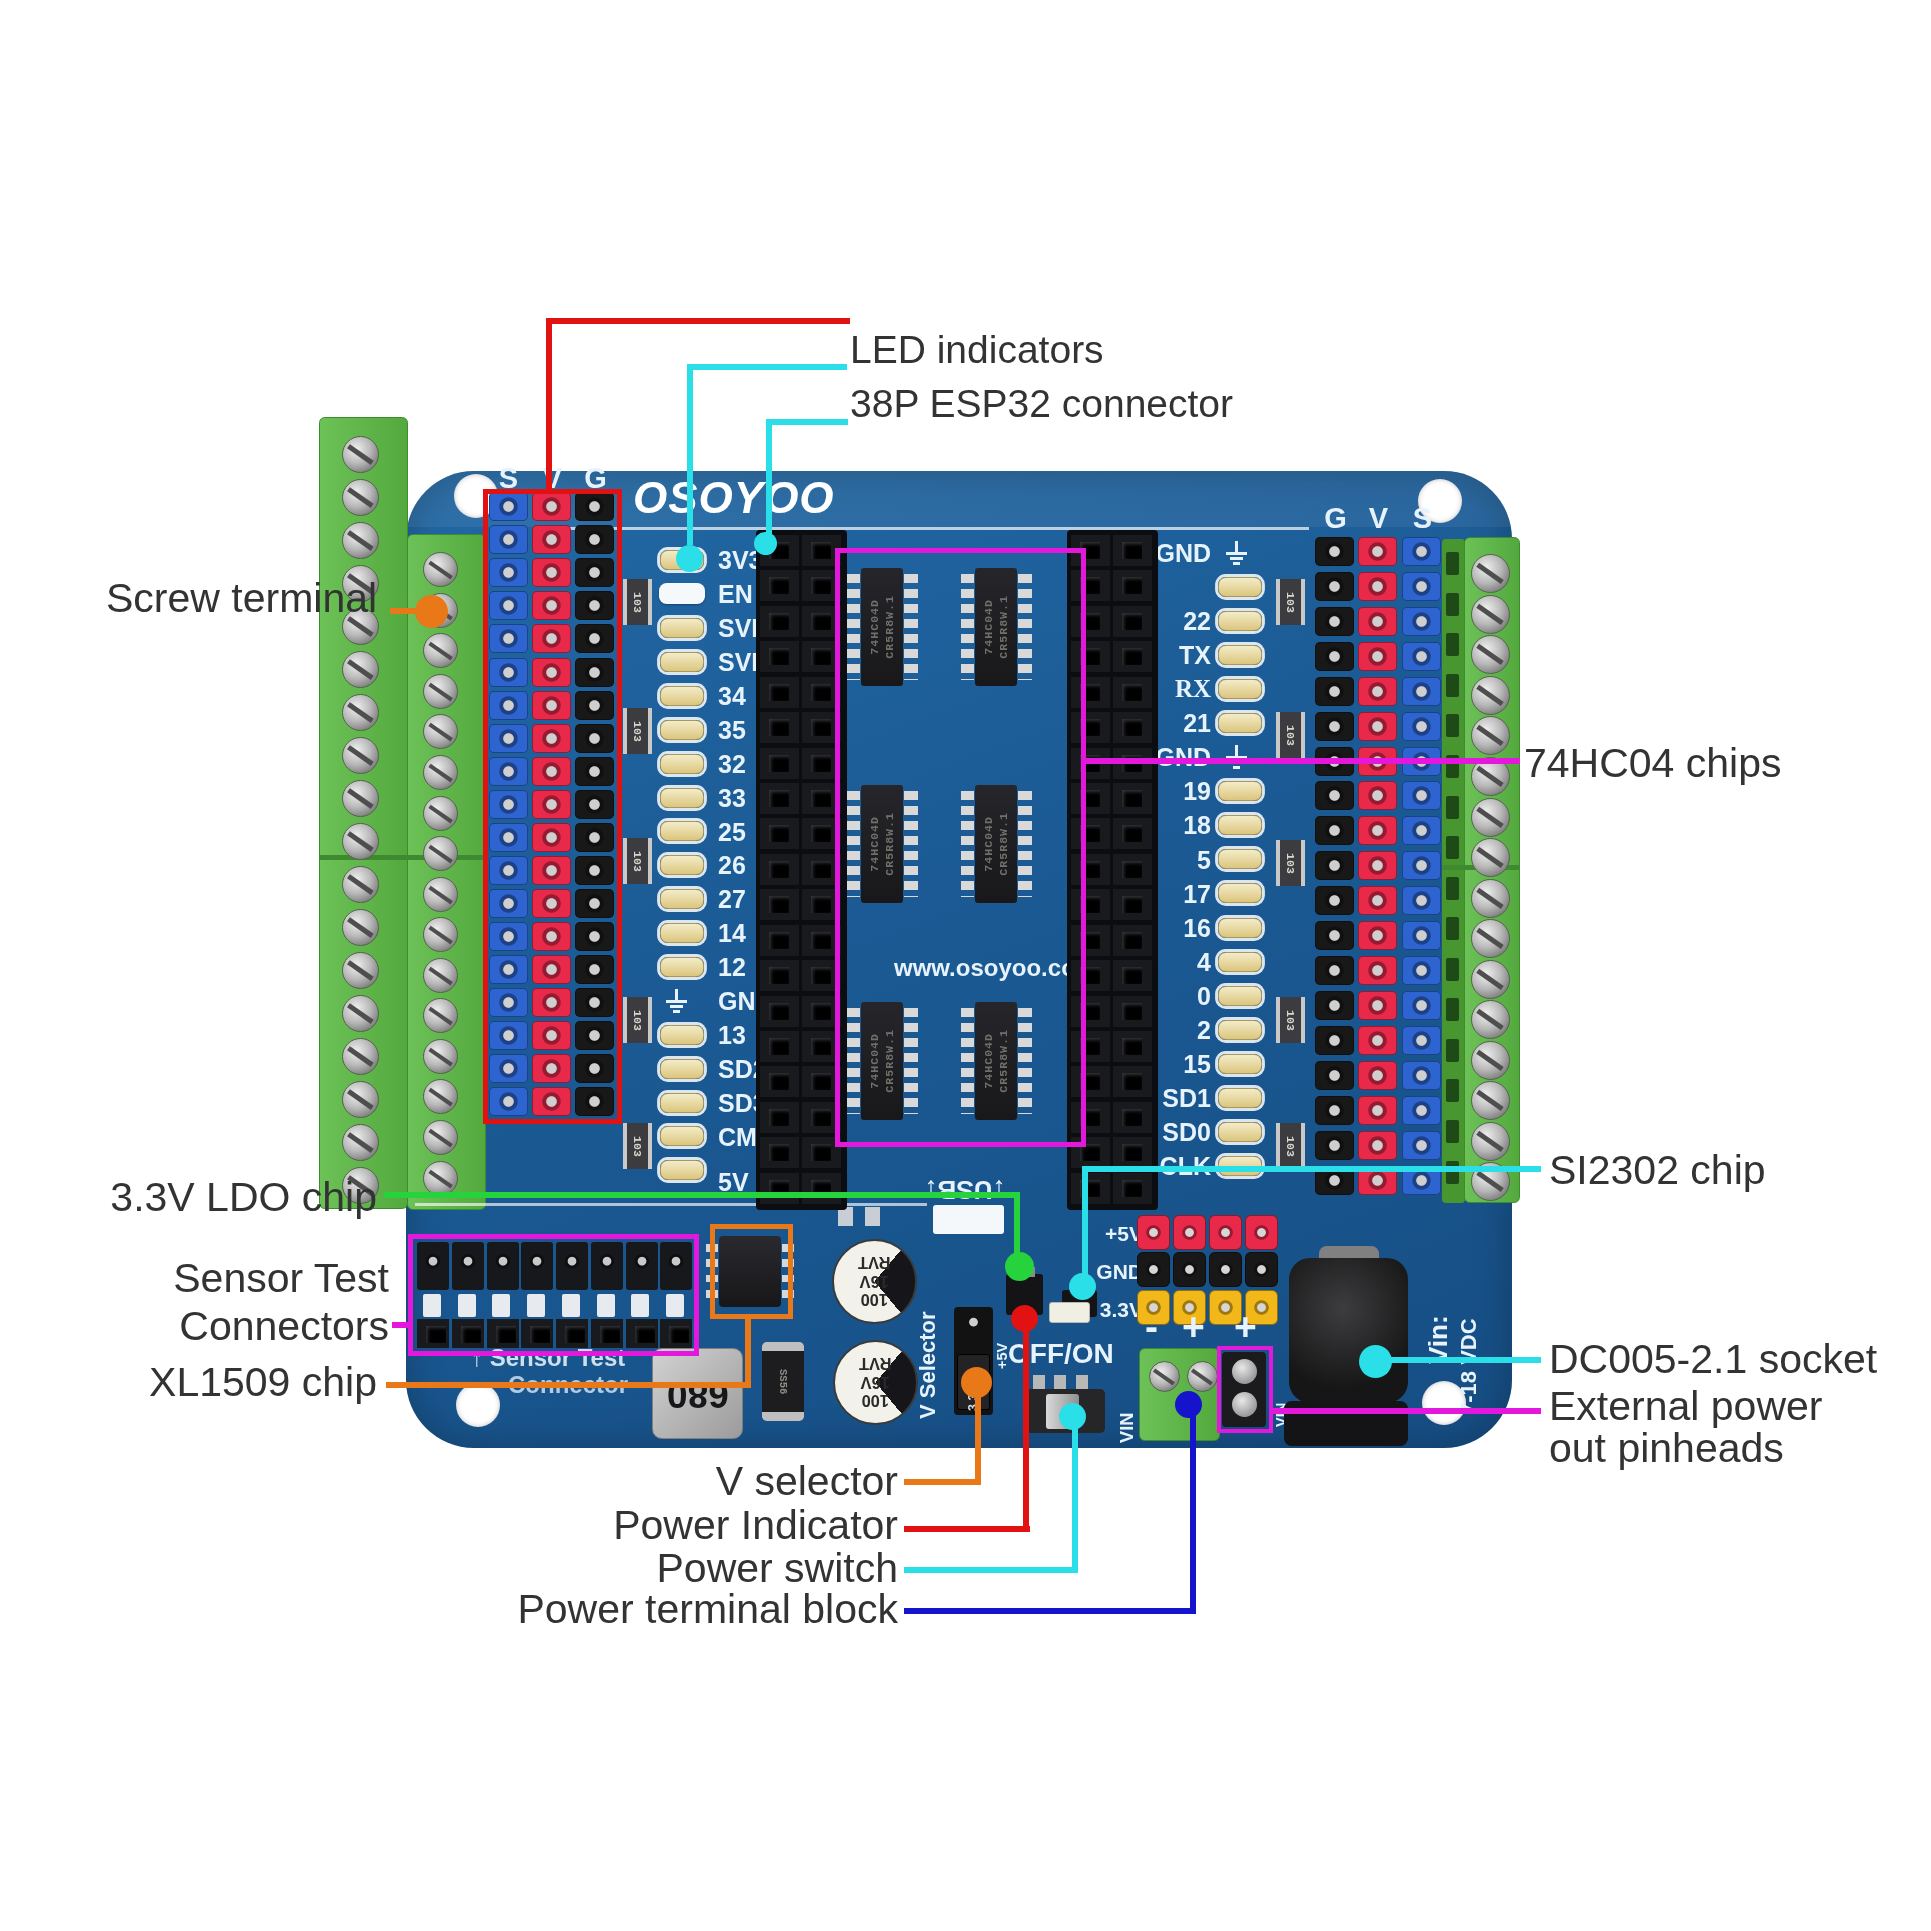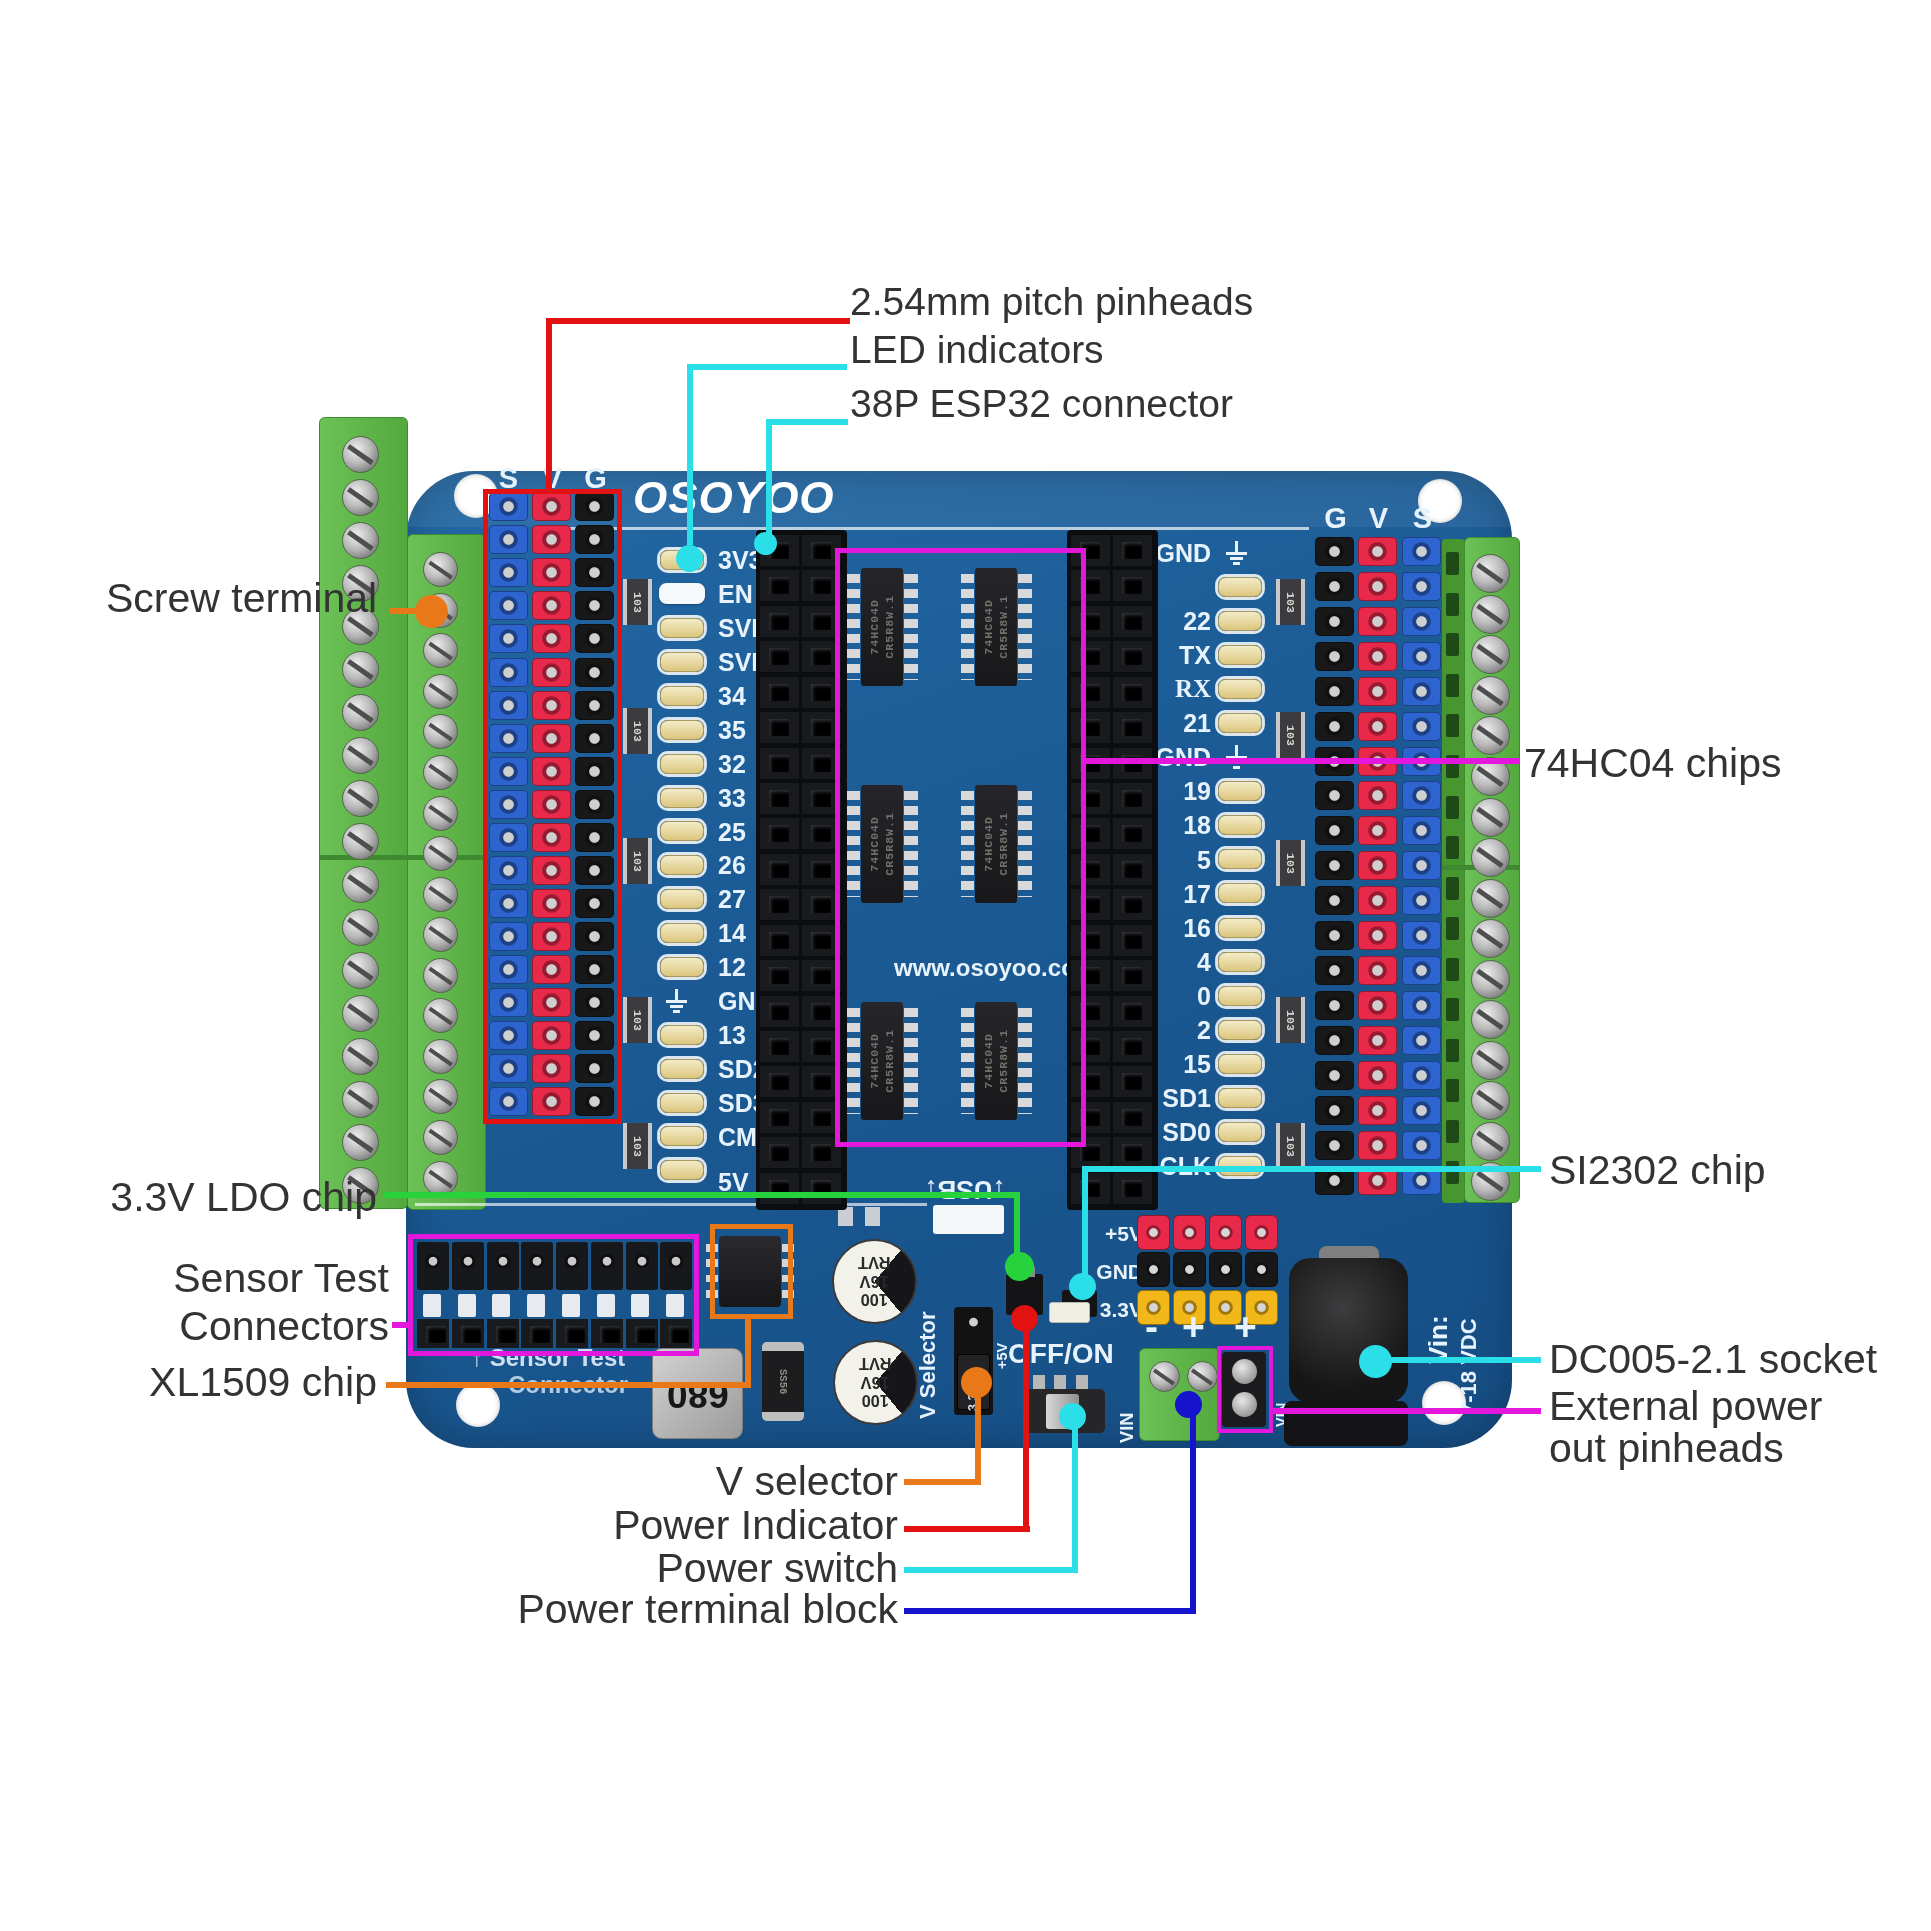--- a/index.html
+++ b/index.html
@@ -167,21 +167,20 @@
   <div class="abs adot bg-cyan" style="left:754px;top:532px;width:23px;height:23px;"></div>
   <div class="abs adot bg-orange" style="left:415px;top:595px;width:33px;height:33px;"></div>
   <div class="abs adot bg-green" style="left:1005px;top:1252px;width:29px;height:29px;"></div>
   <div class="abs adot bg-cyan" style="left:1069px;top:1273px;width:27px;height:27px;"></div>
   <div class="abs adot bg-cyan" style="left:1359px;top:1345px;width:33px;height:33px;"></div>
   <div class="abs adot bg-orange" style="left:961px;top:1367px;width:31px;height:31px;"></div>
   <div class="abs adot bg-red" style="left:1011px;top:1305px;width:27px;height:27px;"></div>
   <div class="abs adot bg-cyan" style="left:1059px;top:1403px;width:27px;height:27px;"></div>
   <div class="abs adot bg-blue" style="left:1175px;top:1391px;width:27px;height:27px;"></div>
 
-  <div class="abs lbl" style="left:850px;top:280px;font-size:39px;">2.54mm pitch pinheads</div>
   <div class="abs lbl" style="left:850px;top:328px;font-size:39px;">LED indicators</div>
   <div class="abs lbl" style="left:850px;top:382px;font-size:39px;">38P ESP32 connector</div>
   <div class="abs lbl" style="left:106px;top:575px;">Screw terminal</div>
   <div class="abs lbl" style="left:1524px;top:740px;">74HC04 chips</div>
   <div class="abs lbl" style="left:1549px;top:1147px;">SI2302 chip</div>
   <div class="abs lbl" style="left:1549px;top:1336px;">DC005-2.1 socket</div>
   <div class="abs lbl" style="left:1549px;top:1383px;">External power</div>
   <div class="abs lbl" style="left:1549px;top:1425px;">out pinheads</div>
   <div class="abs lbl tr" style="left:87px;top:1174px;width:290px;">3.3V LDO chip</div>
   <div class="abs lbl tr" style="left:126px;top:1255px;width:263px;">Sensor Test</div>

